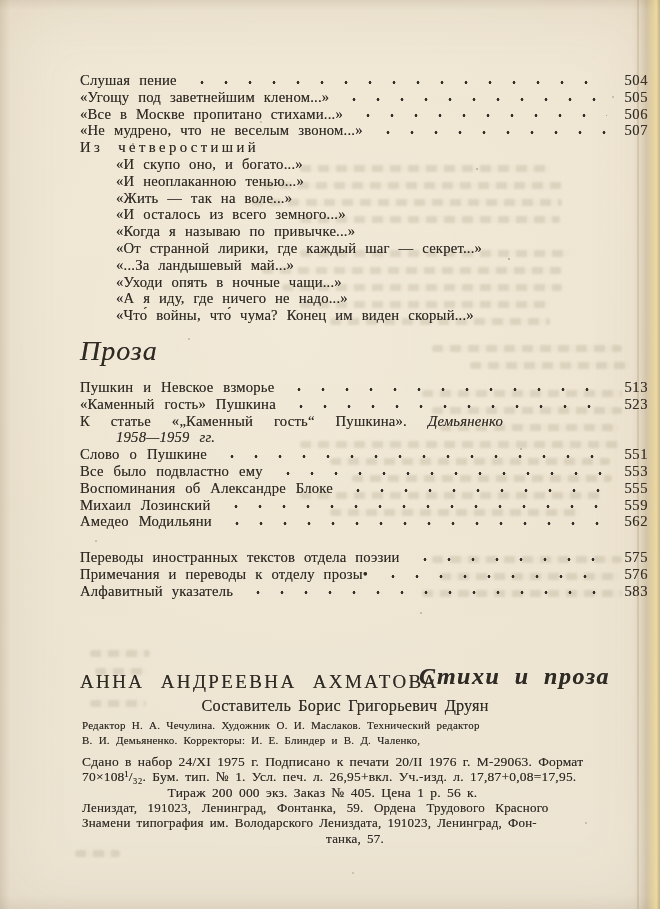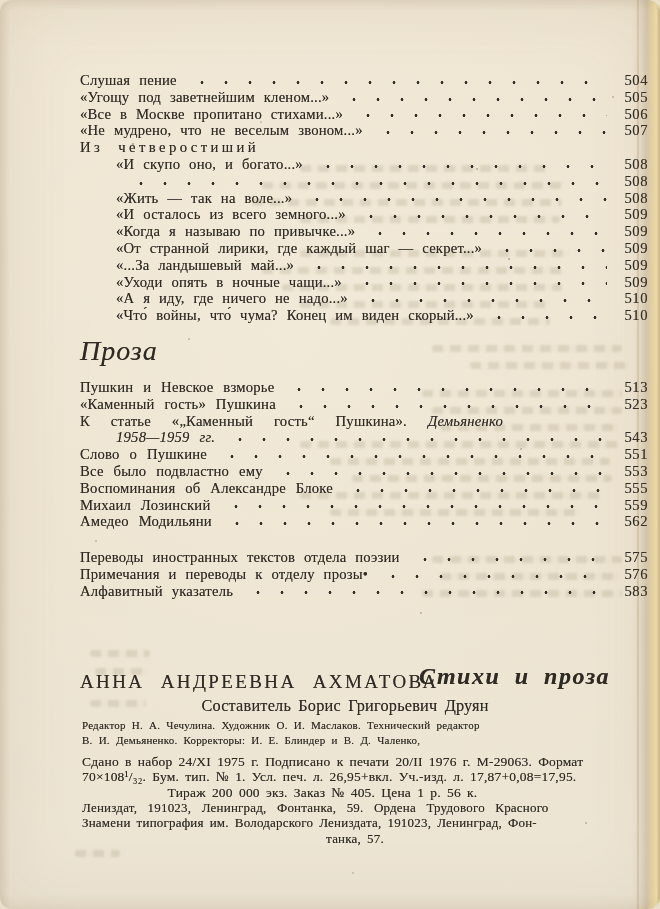--- a/index.html
+++ b/index.html
@@ -6,21 +6,20 @@
   body{width:660px;height:909px;overflow:hidden;background:#e9dfcb;}
   .page{
     position:relative;width:660px;height:909px;overflow:hidden;
     font-family:"Liberation Serif","DejaVu Serif",serif;
     color:#2e2a24;
     background:
       radial-gradient(130% 95% at 45% 38%, rgba(255,251,240,0.30), rgba(0,0,0,0) 62%),
       linear-gradient(180deg,#eee4d1 0%,#ebe1cd 55%,#ede5d4 100%);
     box-shadow: inset 0 0 70px rgba(135,108,66,0.13);
     letter-spacing:0.2px;
-    border-radius:12px;
   }
   .page *{box-sizing:border-box;}
   
   .right-band{position:absolute;top:0;right:0;width:28px;height:100%;
     background:linear-gradient(90deg, rgba(151,117,66,0) 0%, rgba(151,117,66,0.08) 28%,
       rgba(128,94,46,0.20) 52%, rgba(222,194,118,0.50) 72%,
       rgba(236,217,152,0.78) 87%, rgba(172,142,82,0.55) 100%);}
   .right-line{position:absolute;top:0;right:21px;width:2px;height:100%;background:rgba(118,88,48,0.15);}
   .left-band{position:absolute;top:0;left:0;width:10px;height:100%;
     background:linear-gradient(90deg, rgba(120,95,60,0.14), rgba(120,95,60,0));}
@@ -49,21 +48,21 @@
   .sec3{top:549px;}
   .trow{display:flex;align-items:baseline;height:16.8px;line-height:16.8px;
         font-size:14.7px;word-spacing:5px;white-space:nowrap;overflow:hidden;}
   .sec2 .trow{word-spacing:6px;}
   .trow .t{flex:0 0 auto;}
   .trow .ti{font-style:italic;}
   .trow .lead{flex:1 1 0;min-width:6px;height:14px;align-self:flex-end;margin:0 8px 0 7px;
         background-image:radial-gradient(circle, #34302a 1.15px, rgba(0,0,0,0) 1.7px);
         background-size:24px 5px;background-repeat:repeat-x;background-position:left 6px bottom 4px;}
   .trow .p{flex:0 0 auto;min-width:33px;text-align:right;letter-spacing:0.5px;}
-  .trow.indent{padding-left:36px;}
+  .trow.indent{padding-left:36px;flex-direction:column;}
   .trow.kind-subheading .t{letter-spacing:3.4px;word-spacing:8px;}
   .trow.kind-two-line-start{word-spacing:17px;}
   
   .proza-heading{position:absolute;left:80px;top:334px;width:520px;text-align:left;
     font-style:italic;font-size:28px;line-height:34px;letter-spacing:1px;}
   
   .colo-author{position:absolute;left:80px;top:671px;width:530px;
     font-size:19px;letter-spacing:2.4px;word-spacing:9px;}
   .colo-title{position:absolute;left:80px;top:661px;width:530px;text-align:right;
     font-style:italic;font-weight:bold;font-size:24px;line-height:30px;letter-spacing:1.5px;word-spacing:7px;}
@@ -134,20 +133,21 @@
       </div>
       <div class="trow kind-subheading">
         <span class="t"><span>Из четверостиший</span></span>
       </div>
       <div class="trow indent">
         <span class="t"><span>«И скупо оно, и богато...»</span></span>
         <span class="lead"></span>
         <span class="p">508</span>
       </div>
       <div class="trow indent">
+        <span class="t"><span>«И неоплаканною тенью...»</span></span>
         <span class="lead"></span>
         <span class="p">508</span>
       </div>
       <div class="trow indent">
         <span class="t"><span>«Жить — так на воле...»</span></span>
         <span class="lead"></span>
         <span class="p">508</span>
       </div>
       <div class="trow indent">
         <span class="t"><span>«И осталось из всего земного...»</span></span>

